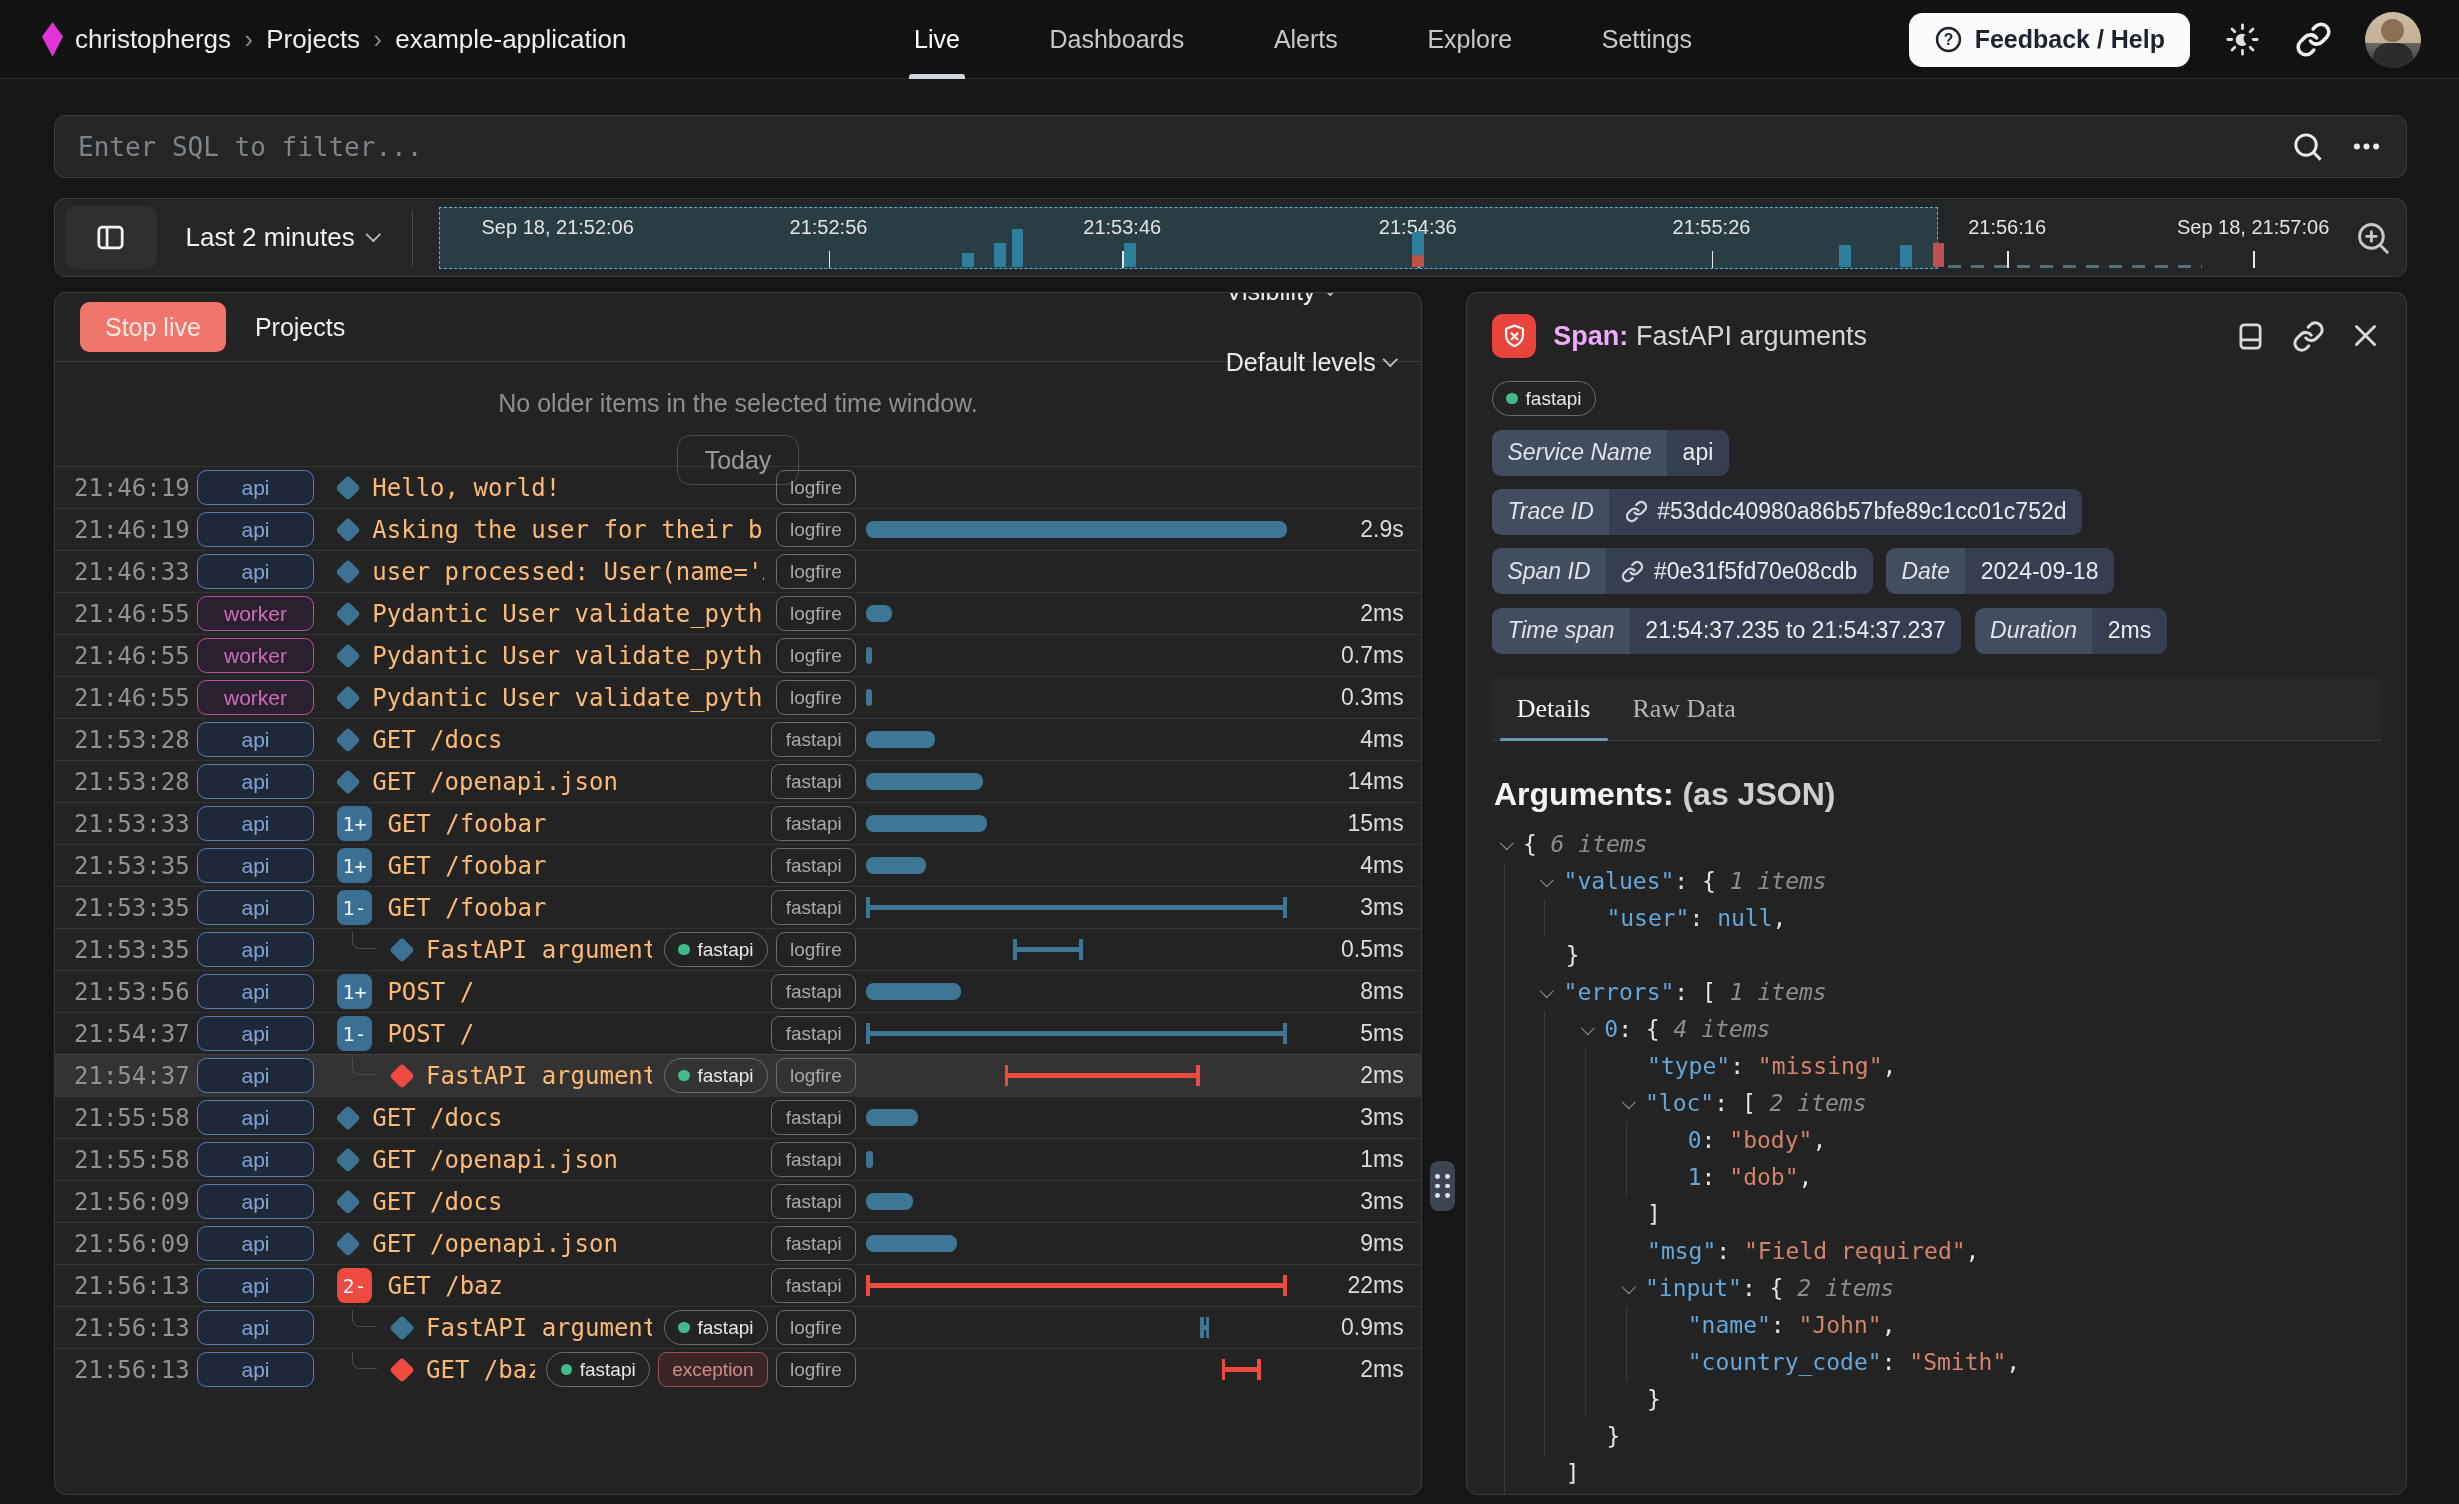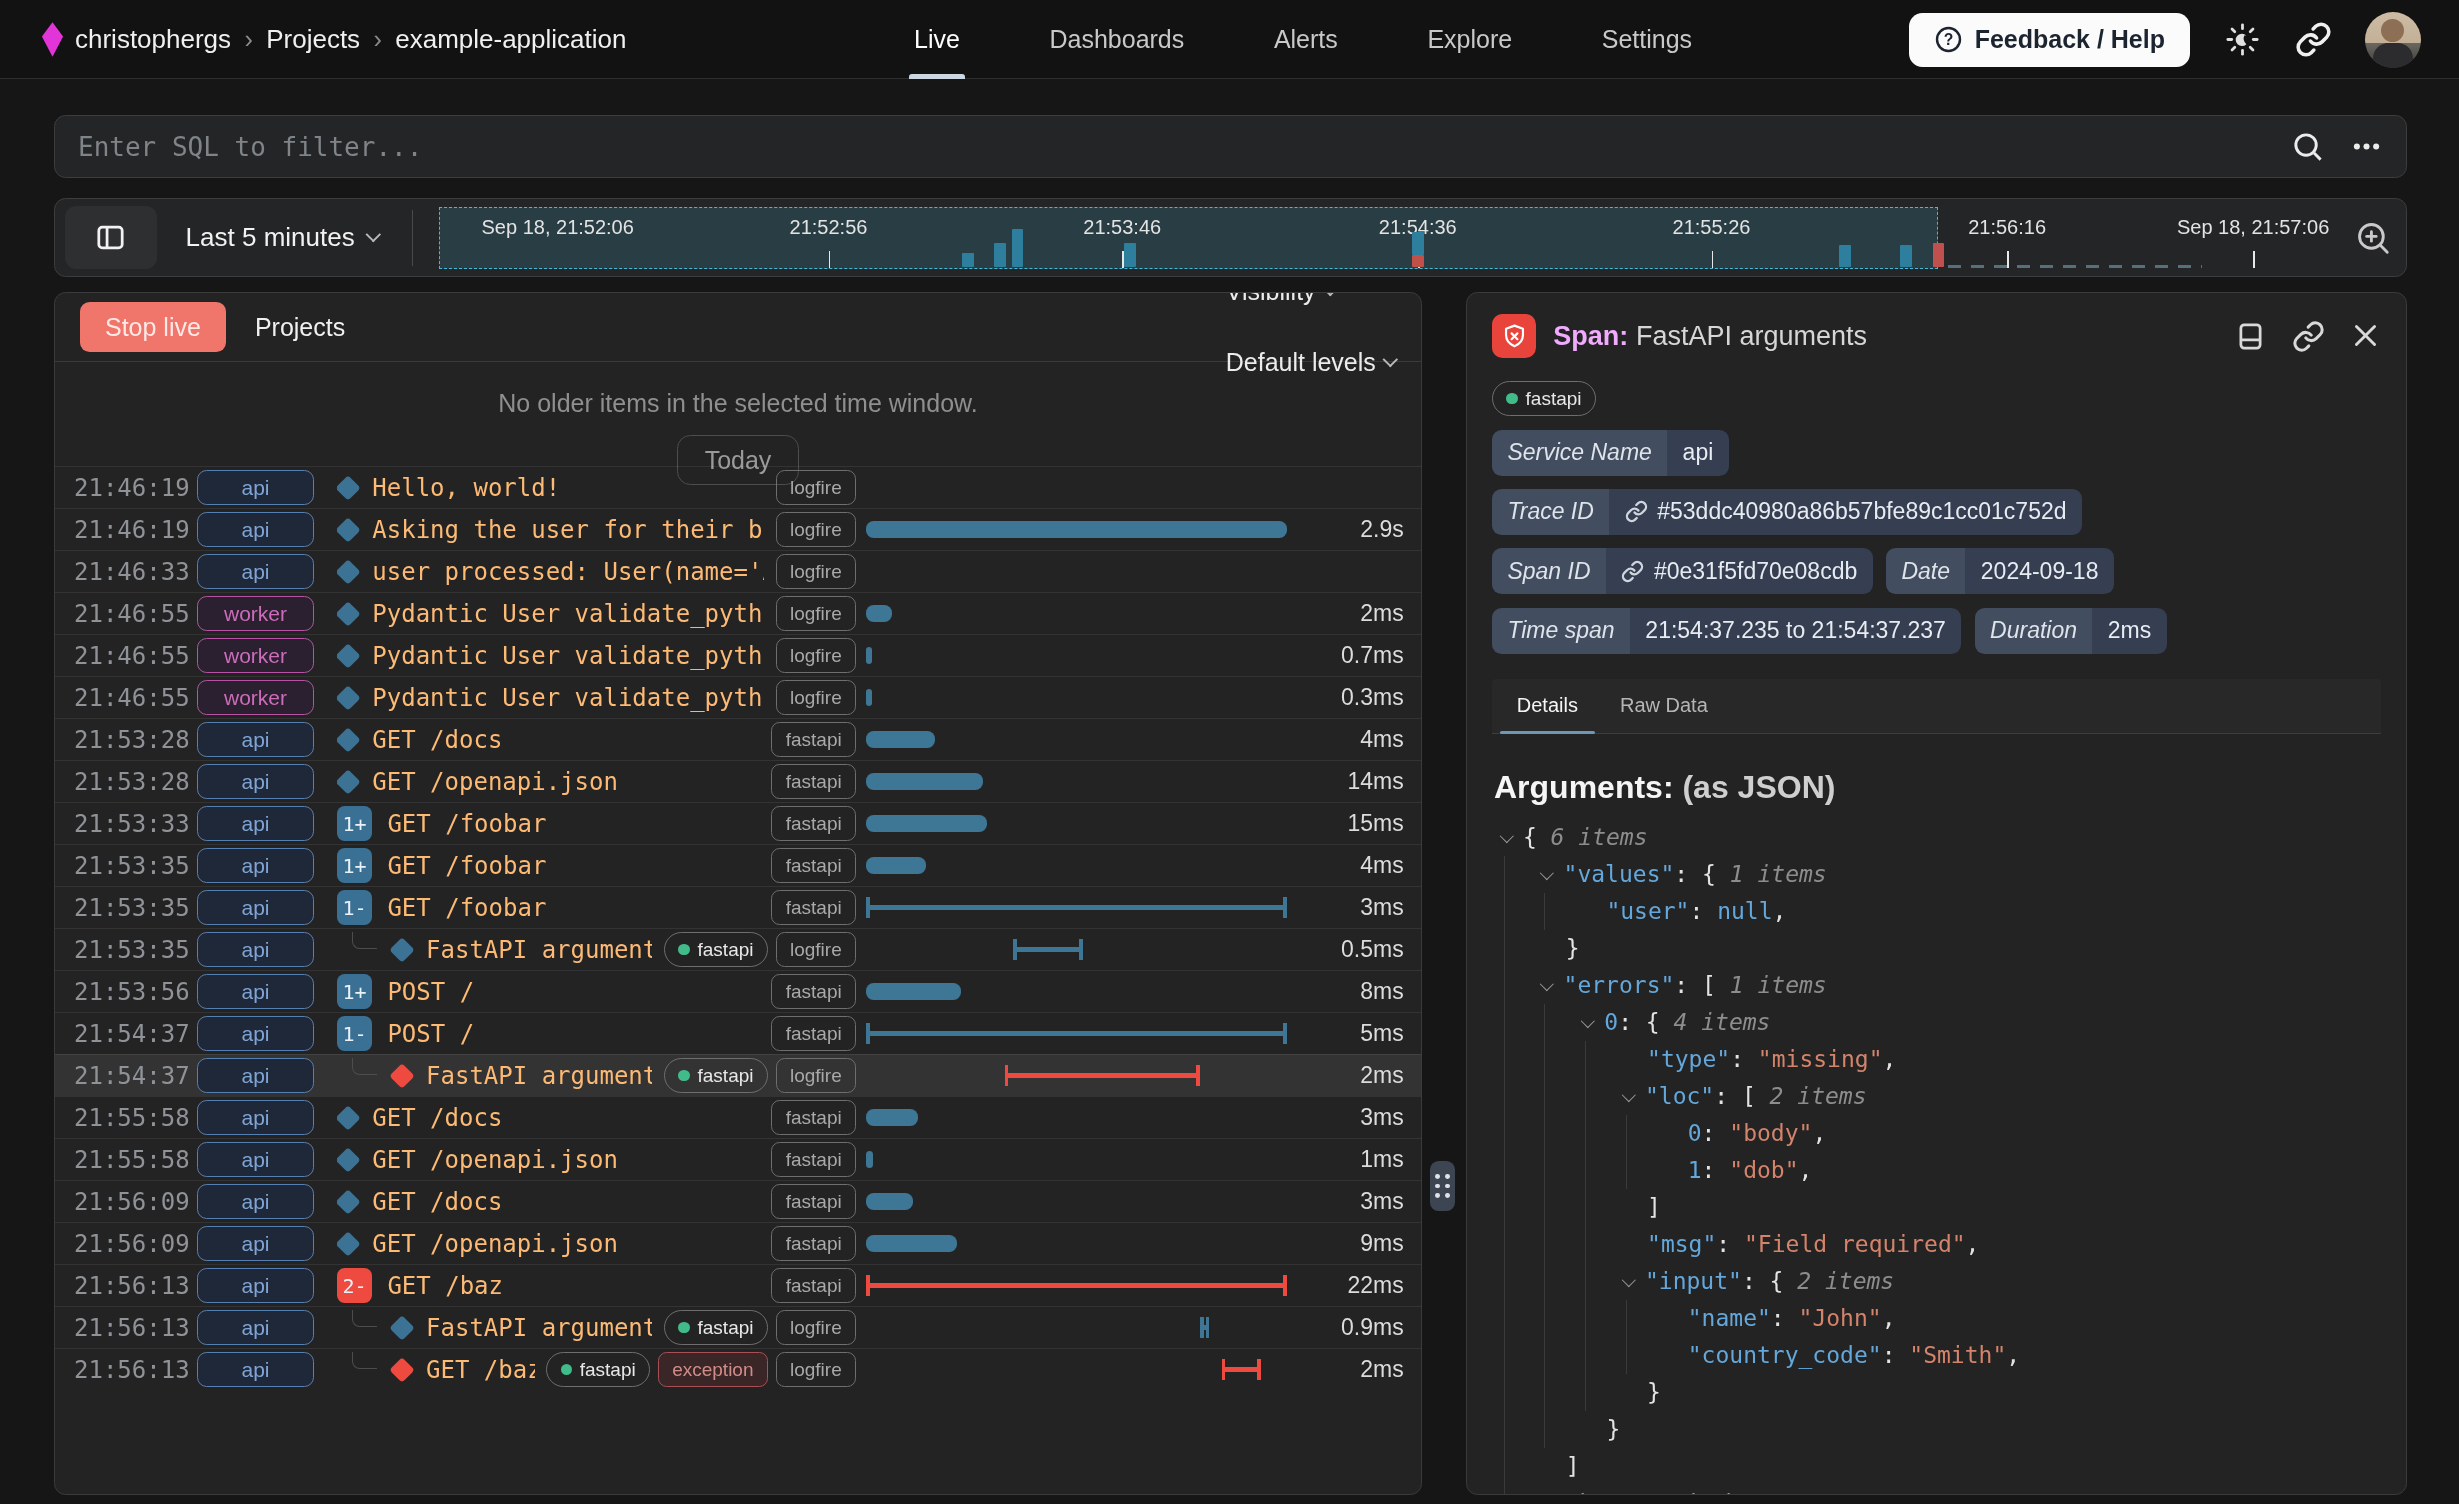--- a/index.html
+++ b/index.html
@@ -129,21 +129,21 @@
   .dp-title b { color:#f0abfc; margin-right:7.7px; }
   .dp-icons { margin-left:auto; display:flex; gap:25px; color:#d9d9d9; }
   .dp-tagrow { padding:15.4px 25px 5.8px; }
   .fields { padding:7.7px 25px 0; display:flex; flex-wrap:wrap; gap:13.4px; max-width:865px; }
   .field { display:flex; border-radius:9.6px; overflow:hidden; font-size:23px; height:46px; }
   .f-label { background:#424d60; color:#dfe3ea; font-style:italic; display:flex; align-items:center;
              padding:0 15.4px; gap:9.6px; }
   .f-value { background:#353f51; color:#e8ecf2; display:flex; align-items:center; padding:0 15.4px; gap:9.6px; }
   .tabs { margin:25px 25px 0; border-bottom:1px solid #3d3d3e; background:#282829; display:flex;
           padding:0 3.8px; border-radius:3.8px 3.8px 0 0; }
-  .tab { position:relative; padding:15.4px 21px; font-size:20px; color:#b5b5b5; }
+  .tab { position:relative; padding:15.4px 21px; font-size:26px; color:#b5b5b5;font-family:Liberation Serif, serif; }
   .tab.active { color:#f5f5f5; }
   .tab.active::after { content:""; position:absolute; left:3.8px; right:3.8px; bottom:-1.9px; height:3.8px;
           background:#6e97b5; border-radius:1.9px; }
   .args-title { padding:35px 27px 9.6px; font-size:32px; font-weight:bold; color:#f5f5f5; }
   .args-title .dim { color:#cfcfcf; }
   .json { padding:3.8px 9.6px 0 29px; font-family:"DejaVu Sans Mono", monospace; font-size:23px; }
   .jline { display:flex; align-items:center; height:37px; white-space:pre; }
   .jindent { display:inline-block; width:33px; align-self:stretch; border-left:1px solid #3a3a3b; margin-left:7.7px; }
   .jchev { display:inline-block; width:9.6px; height:9.6px; border-right:1.9px solid #9a9a9a;
            border-bottom:1.9px solid #9a9a9a; transform:rotate(45deg); margin:-3.8px 11.5px 0 5.8px; flex:0 0 auto; }
@@ -223,21 +223,21 @@
 </div>
 
 <div class="timebar">
   <div class="tb-toggle">
     <svg width="33" height="33" viewBox="0 0 24 24" fill="none" stroke="#f2f2f2" stroke-width="2">
       <rect x="3.5" y="4.5" width="17" height="15" rx="2.5"></rect>
         <line x1="9.5" y1="4.5" x2="9.5" y2="19.5"></line>
     </svg>
   </div>
   <div class="tb-range">
-    <span>Last 5 minutes</span>
+    <span>Last 2 minutes</span>
     <span class="chevron"></span>
   </div>
   <div class="tb-sep"></div>
   <div class="tb-track" id="tbtrack">
       <div class="tb-sel" style="left: 1.1%; width: 78.6%;"></div>
       <div class="tb-label" style="left: 7.3%;">Sep 18, 21:52:06</div>
       <div class="tb-label" style="left: 21.5%;">21:52:56</div>
       <div class="tb-tick" style="left: 21.5%;"></div>
       <div class="tb-label" style="left: 36.9%;">21:53:46</div>
       <div class="tb-tick" style="left: 36.9%;"></div>

